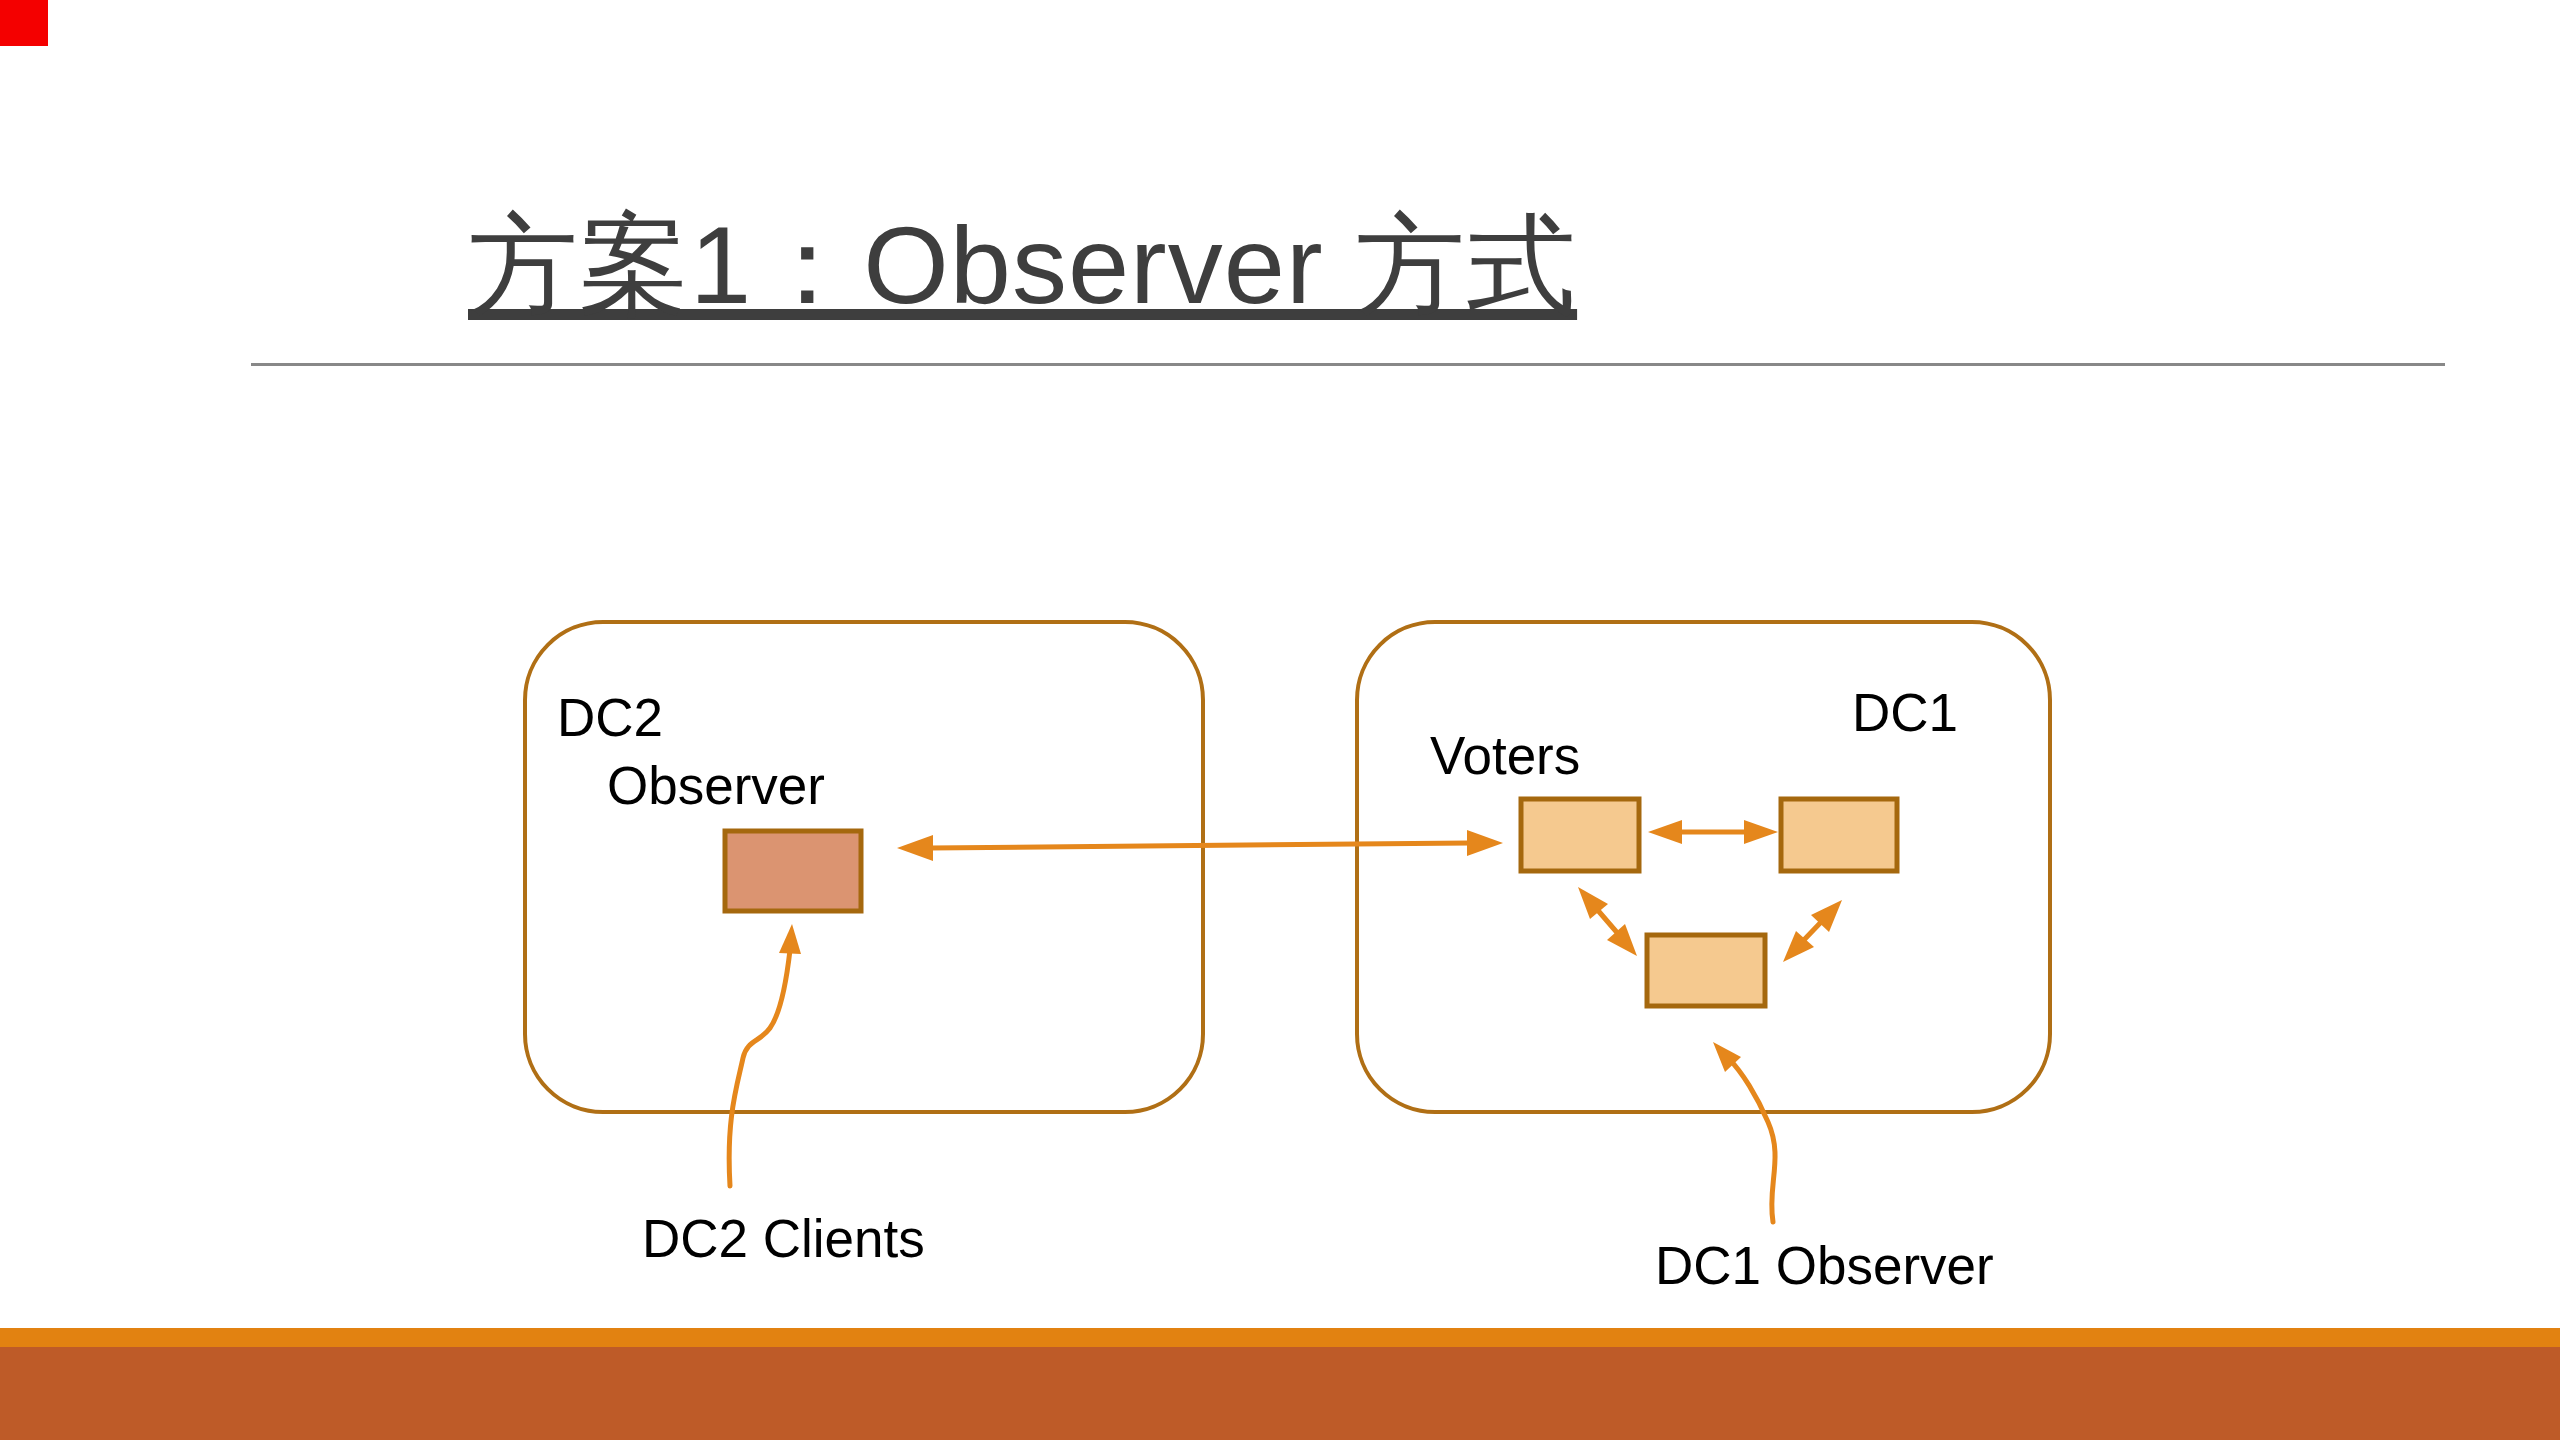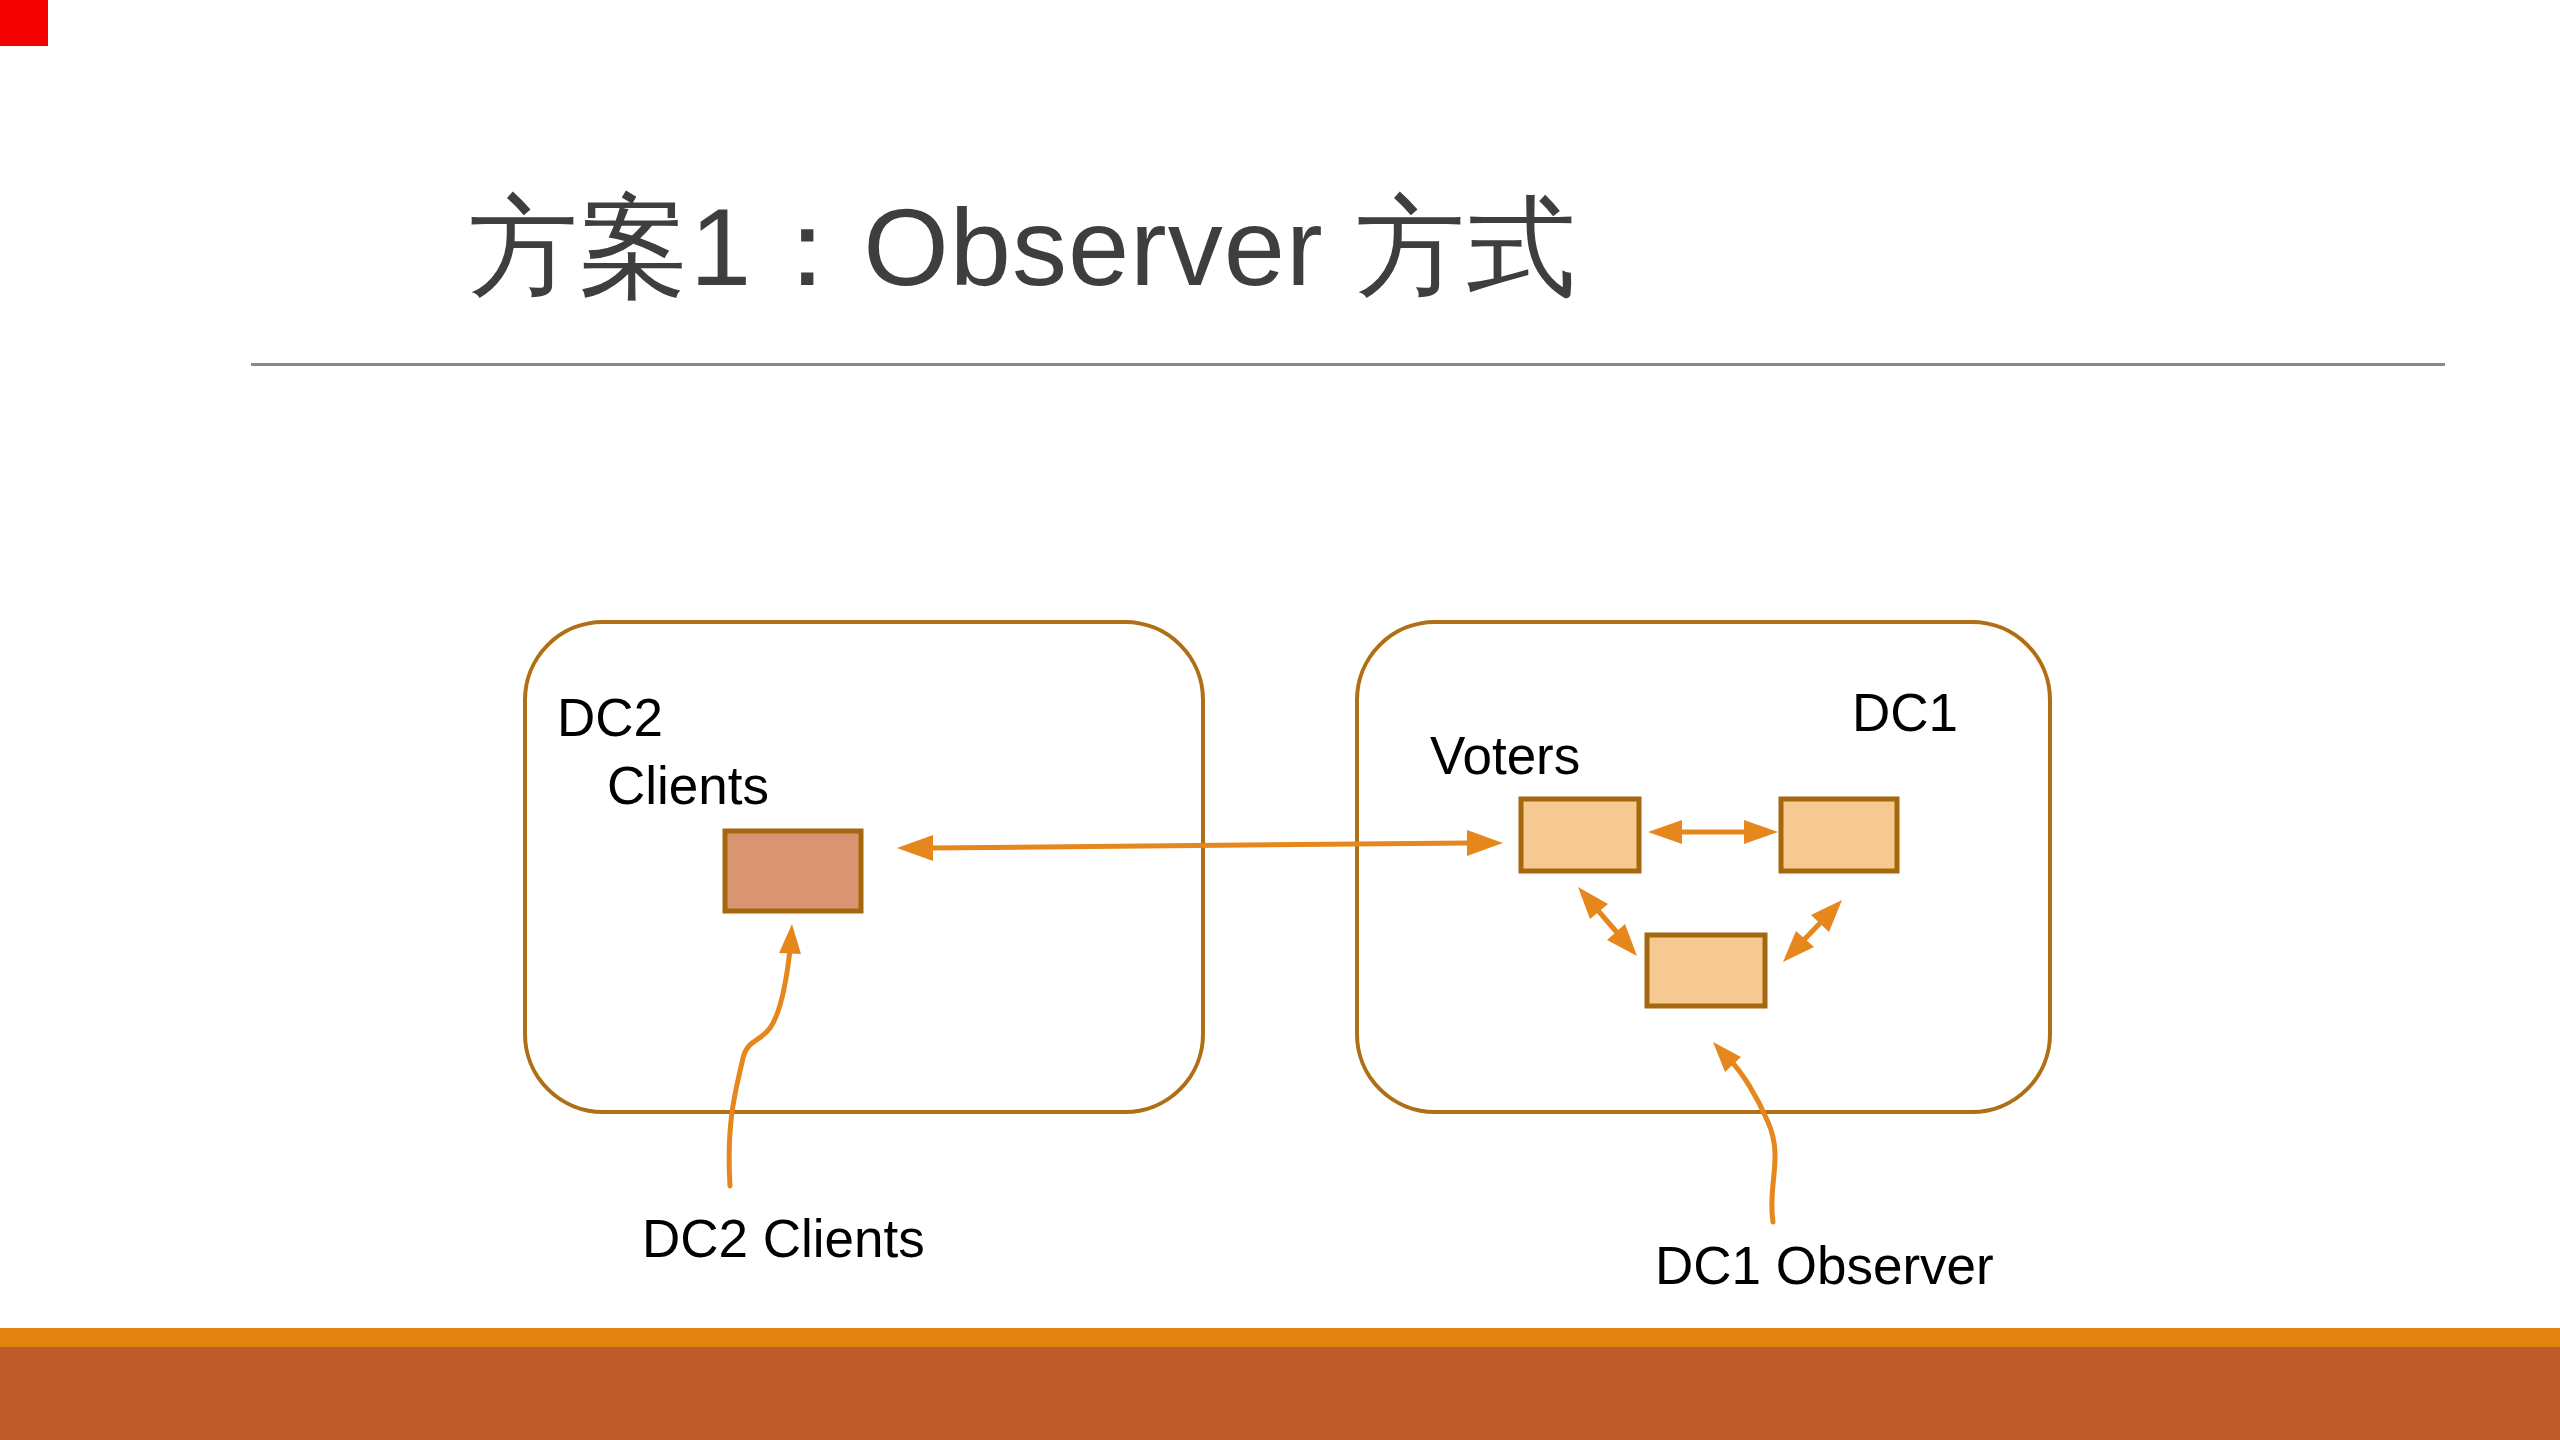--- a/index.html
+++ b/index.html
@@ -18,27 +18,28 @@
 
   
   #corner-marker {
     left: 0; top: 0;
     width: 48px; height: 46px;
     background: var(--c-corner-marker, #f40000);
   }
 
   
   #slide-title {
-    left: 468px; top: 184px;
+    left: 468px; top: 202px;
     font-size: 110px;
     line-height: 1.15;
     font-weight: 400;
     color: var(--c-title-text, #3e3e3e);
     white-space: nowrap;
     letter-spacing: 1px;
+    text-decoration: underline;
   }
 
   
   #title-divider {
     left: 251px; top: 363px;
     width: 2194px; height: 3px;
     background: var(--c-divider, #888888);
   }
 
   
@@ -146,20 +147,20 @@
     <path class="arrow-head" d="M792,924 L801,954 L779,953 Z"></path>
   </g>
 
   <g>
     <path class="arrow-line" d="M1773,1222 C1767,1186 1784,1158 1768,1122 C1757,1096 1742,1072 1729,1059"></path>
     <path class="arrow-head" d="M1713,1042 L1741,1057 L1725,1072 Z"></path>
   </g>
 </svg>
 
 <div class="abs dlabel" id="dc2-label">DC2</div>
-<div class="abs dlabel" id="observer-label">Clients</div>
+<div class="abs dlabel" id="observer-label">Observer</div>
 <div class="abs dlabel" id="dc1-label">DC1</div>
 <div class="abs dlabel" id="voters-label">Voters</div>
 <div class="abs dlabel" id="dc2-clients-label">DC2 Clients</div>
 <div class="abs dlabel" id="dc1-clients-label">DC1 Observer</div>
 
 <div class="abs" id="footer-stripe"></div>
 <div class="abs" id="footer-band"></div>
 
 </body></html>

